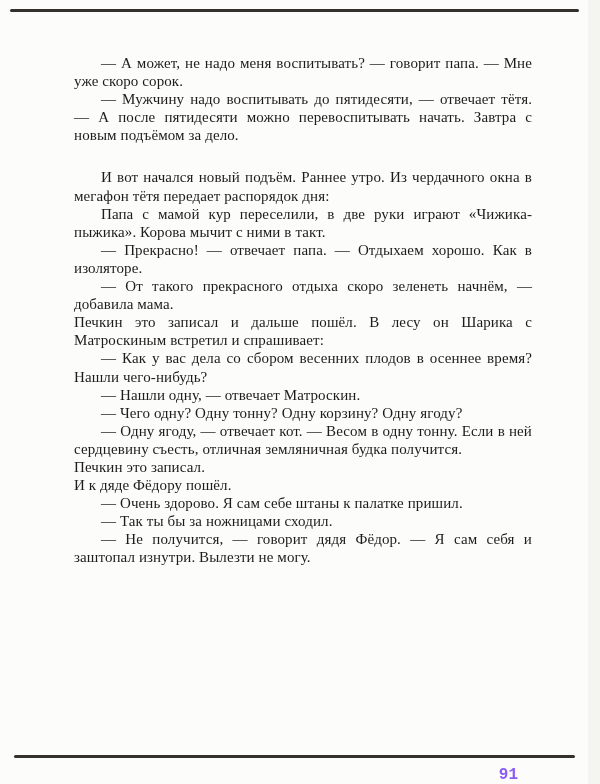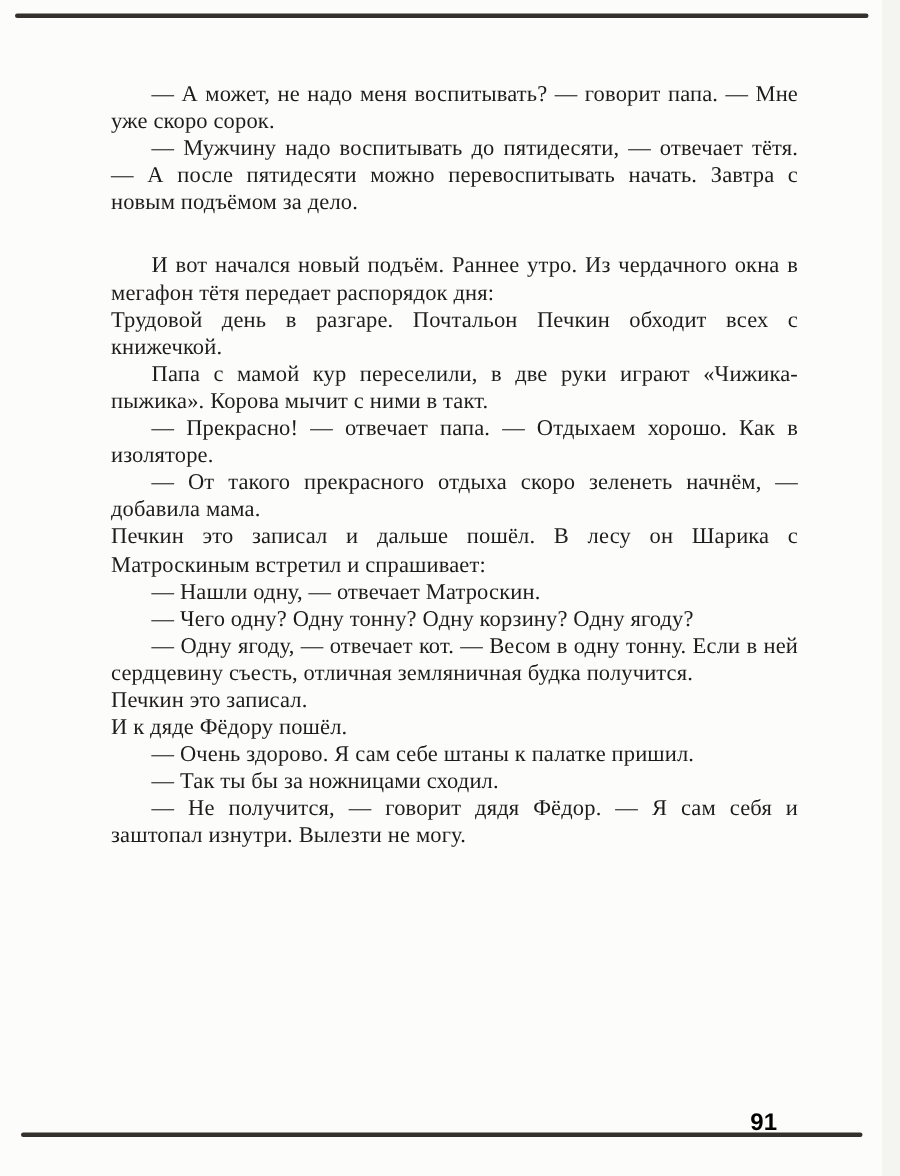--- a/index.html
+++ b/index.html
@@ -48,47 +48,47 @@
     line-height: 18.1px;
     text-align: justify;
     letter-spacing: 0.1px;
     color: #1d1c1a;
   }
   .para.indent {
     text-indent: 27px;
   }
   .folio {
     position: absolute;
-    top: 740px;
+    top: 766px;
     right: 70px;
     font-size: 16px;
     font-weight: 700;
-    color: #000000;
-    font-family: Liberation Sans, sans-serif;
+    color: #8b5cf6;
+    font-family: Liberation Mono, monospace;
   }
 </style>
 </head>
 <body>
 
 <div class="scan">
   <div class="edge edge-top"></div>
 
   <main class="content">
 
   <section class="section">
         <p class="para indent">— А может, не надо меня воспитывать? — говорит папа. — Мне уже скоро сорок.</p>
         <p class="para indent">— Мужчину надо воспитывать до пятидесяти, — отвечает тётя. — А после пятидесяти можно перевоспитывать начать. Завтра с новым подъёмом за дело.</p>
       </section>
       <section class="section">
         <p class="para indent">И вот начался новый подъём. Раннее утро. Из чердачного окна в мегафон тётя передает распорядок дня:</p>
-        <p class="para">Трудовой день в разгаре. Почтальон Печкин обходит всех с книжечкой.</p>
         <p class="para indent">Папа с мамой кур переселили, в две руки играют «Чижика-пыжика». Корова мычит с ними в такт.</p>
         <p class="para indent">— Прекрасно! — отвечает папа. — Отдыхаем хорошо. Как в изоляторе.</p>
         <p class="para indent">— От такого прекрасного отдыха скоро зеленеть начнём, — добавила мама.</p>
         <p class="para">Печкин это записал и дальше пошёл. В лесу он Шарика с Матроскиным встретил и спрашивает:</p>
+        <p class="para indent">— Как у вас дела со сбором весенних плодов в осеннее время? Нашли чего-нибудь?</p>
         <p class="para indent">— Нашли одну, — отвечает Матроскин.</p>
         <p class="para indent">— Чего одну? Одну тонну? Одну корзину? Одну ягоду?</p>
         <p class="para indent">— Одну ягоду, — отвечает кот. — Весом в одну тонну. Если в ней сердцевину съесть, отличная земляничная будка получится.</p>
         <p class="para">Печкин это записал.</p>
         <p class="para">И к дяде Фёдору пошёл.</p>
         <p class="para indent">— Очень здорово. Я сам себе штаны к палатке пришил.</p>
         <p class="para indent">— Так ты бы за ножницами сходил.</p>
         <p class="para indent">— Не получится, — говорит дядя Фёдор. — Я сам себя и заштопал изнутри. Вылезти не могу.</p>
       </section>
     </main>

